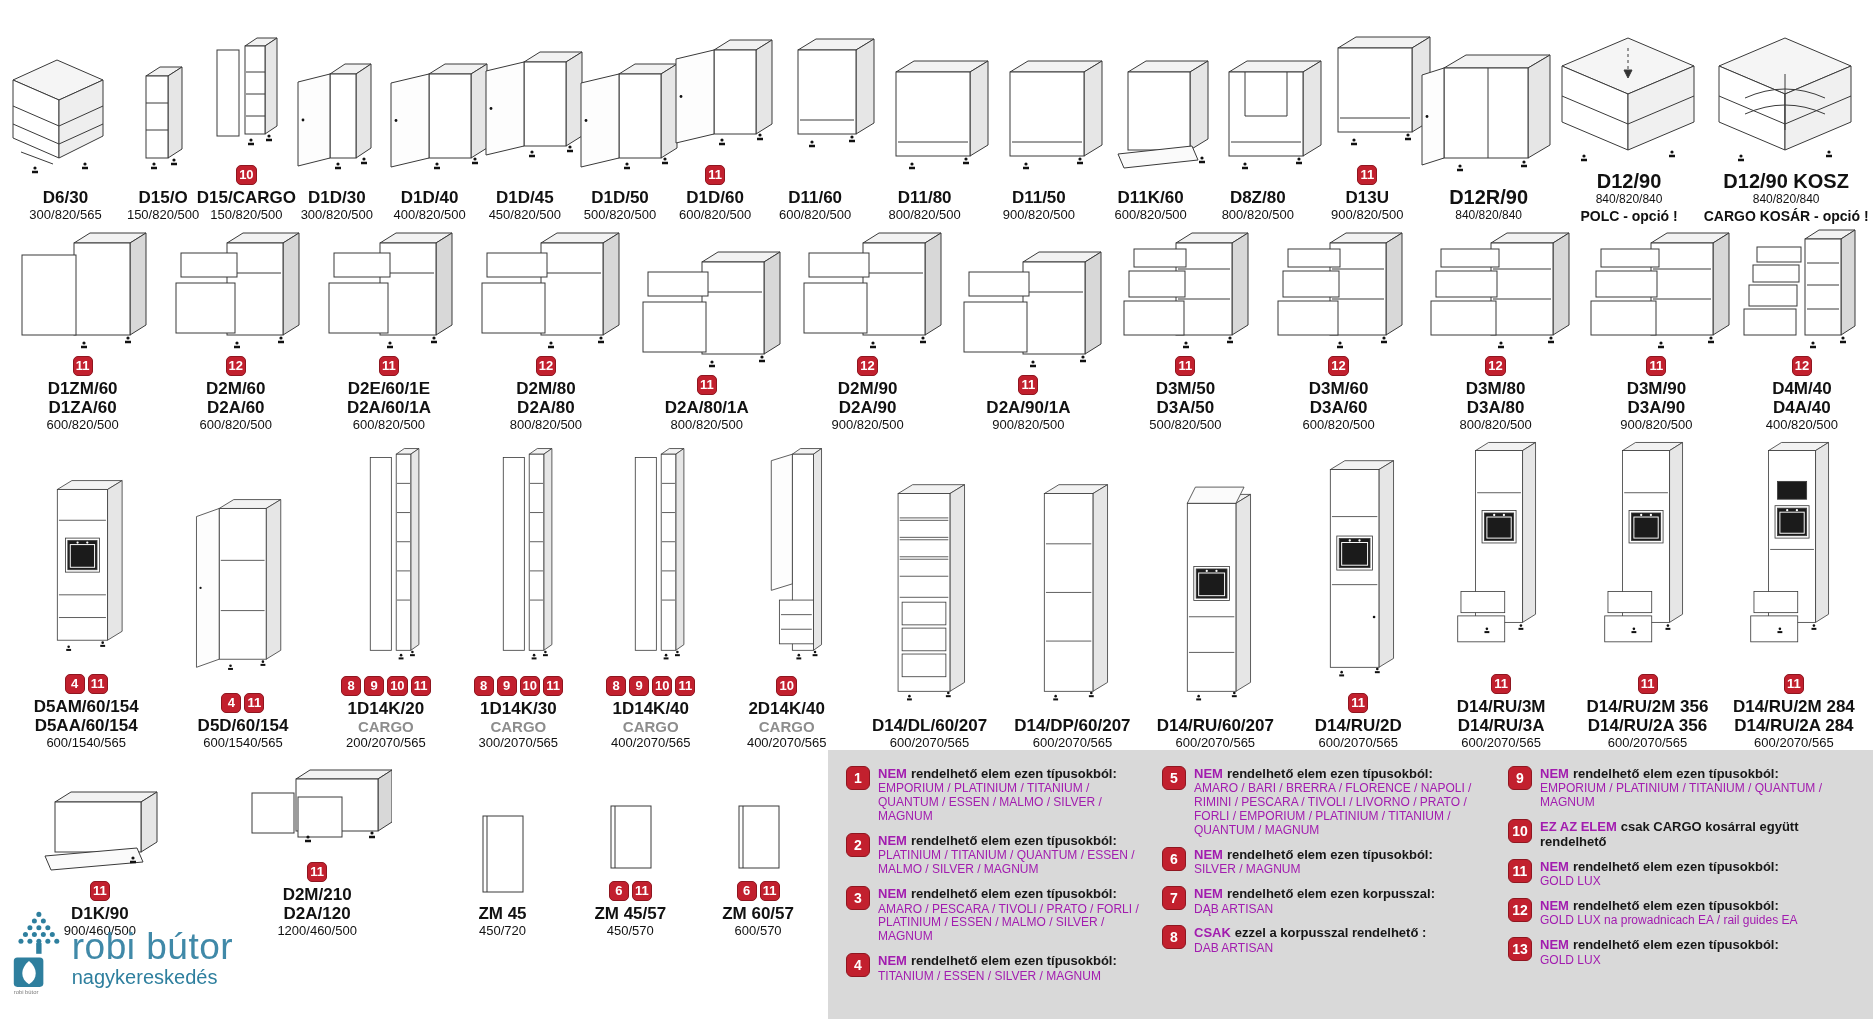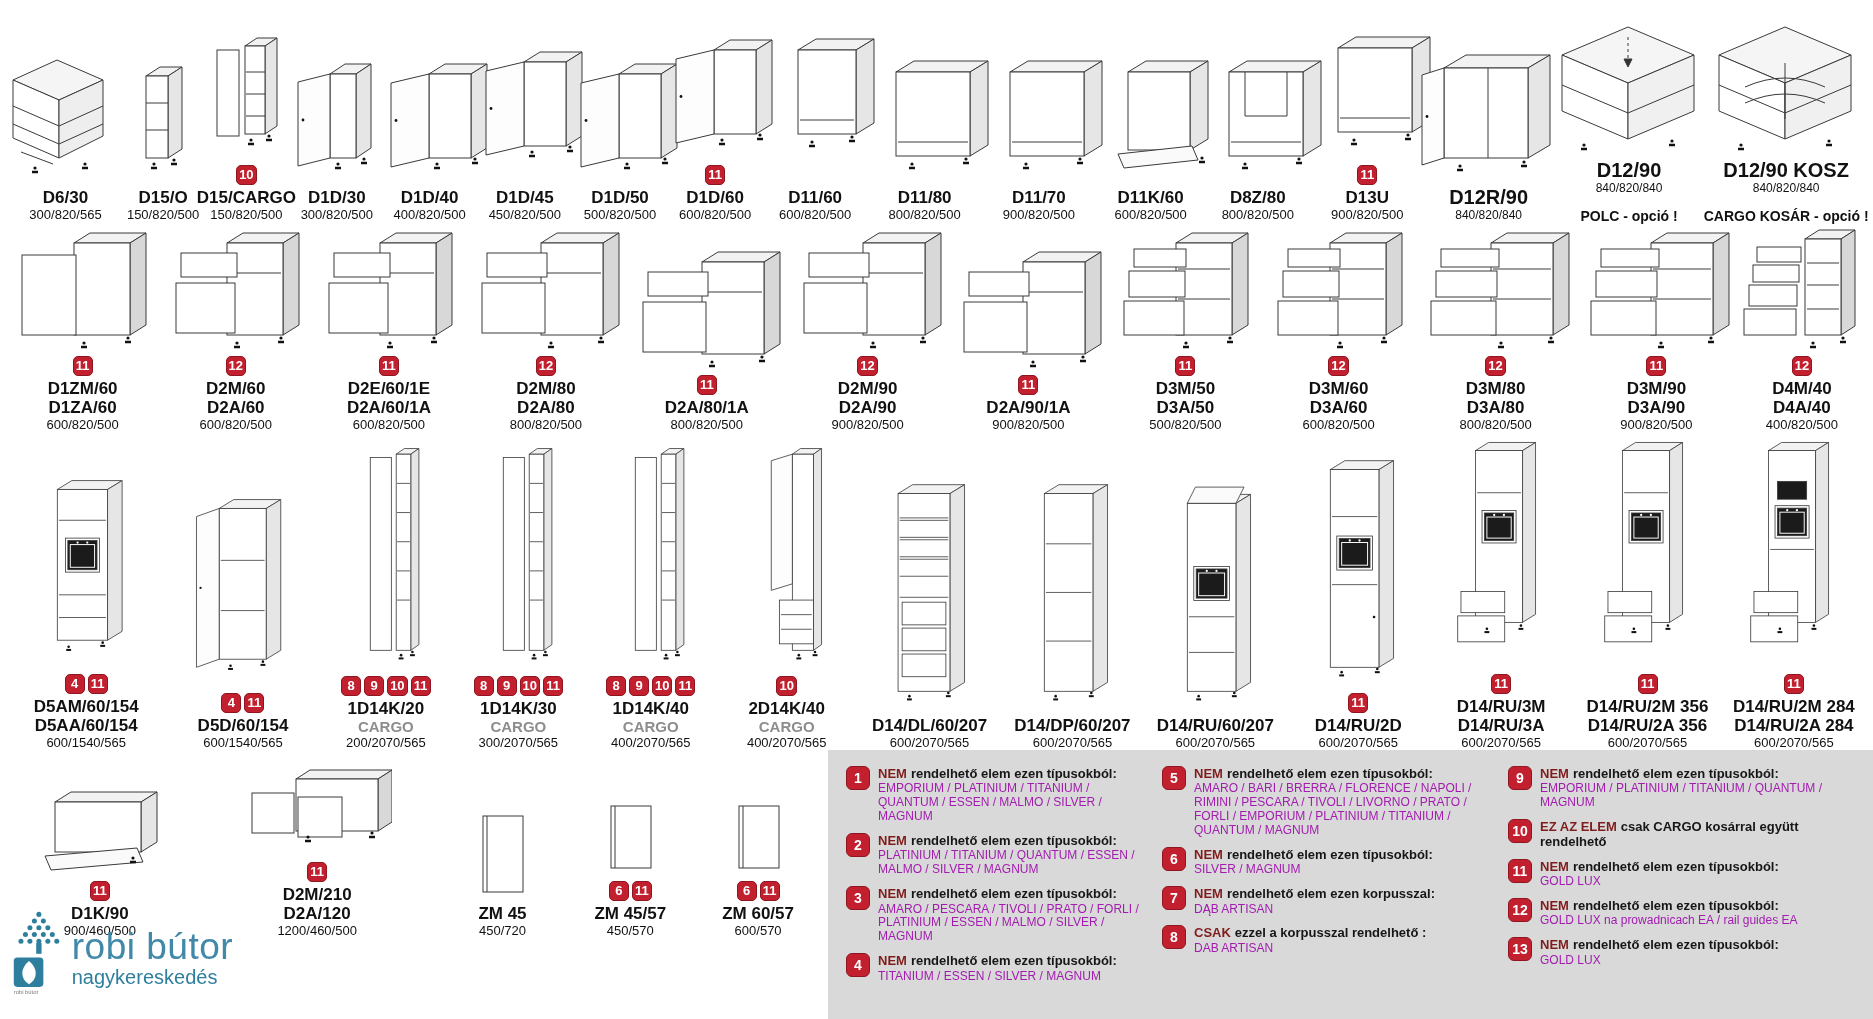--- a/index.html
+++ b/index.html
@@ -18,33 +18,33 @@
   #row3 .draw svg{height:235px;width:auto;}
   #row4 .draw svg{height:92px;width:auto;}
   .badges{display:flex;gap:3px;margin:3px 0 1px;}
   .badge{min-width:20px;height:20px;padding:0 2px;background:#c2202e;border:1px solid #8f1620;
          border-radius:5px;color:#fff;font-weight:bold;font-size:13px;
          display:flex;align-items:center;justify-content:center;box-sizing:border-box;}
   .label{text-align:center;margin-top:2px;}
   .mline{font-weight:bold;font-size:17px;line-height:1.13;white-space:nowrap;}
   .sub{color:#8d8d8d;font-weight:bold;font-size:15px;line-height:1.15;}
   .dims{font-size:13px;line-height:1.3;}
-  .note{font-weight:bold;font-size:14px;margin-top:11px;white-space:nowrap;}
+  .note{font-weight:bold;font-size:14px;margin-top:0;white-space:nowrap;}
   .big .mline{font-size:20px;}
   .big .dims{font-size:12px;}
   #legend{position:absolute;left:828px;top:750px;width:1045px;height:269px;background:#d9d9d9;
           box-sizing:border-box;display:flex;gap:16px;padding:16px 8px 8px 18px;}
   .lcol{display:flex;flex-direction:column;gap:9px;}
   .lcol0{flex:0 0 300px;} .lcol1{flex:0 0 330px;} .lcol2{flex:0 0 355px;}
   .lentry{display:flex;gap:8px;align-items:flex-start;}
   .lnum{flex:0 0 24px;height:24px;background:#c2202e;border:1px solid #8f1620;border-radius:6px;
         color:#fff;font-weight:bold;font-size:14px;display:flex;align-items:center;justify-content:center;
         box-sizing:border-box;}
   .ltitle{font-size:13px;font-weight:bold;color:#161616;line-height:1.18;}
-  .lred{color:#7f1d1d;margin-right:4px;}
+  .lred{color:#a21caf;margin-right:4px;}
   .lbody{font-size:12px;color:#a21caf;line-height:1.16;margin-top:1px;max-width:300px;}
   #logo{position:absolute;left:12px;bottom:20px;display:flex;align-items:flex-end;gap:6px;}
   .logo-text{padding-bottom:10px;}
   .logo-title{font-size:37px;color:#4089a8;line-height:.95;letter-spacing:.5px;}
   .logo-sub{font-size:20px;color:#2e7f9e;margin-top:2px;}
 </style>
 </head>
 <body>
 
 <div class="page">
@@ -255,21 +255,21 @@
             <polygon points="110,36 128,25 128,109 110,120" fill="#e6e6e6" stroke="#3a3a3a" stroke-width="1"></polygon>
             <rect x="36" y="36" width="74" height="84" fill="#fff" stroke="#3a3a3a" stroke-width="1"></rect>
             <line x1="38" y1="106" x2="108" y2="106" stroke="#3a3a3a" stroke-width="1"></line>
             <circle cx="52" cy="128" r="1.6" fill="#111"></circle>
             <line x1="49" y1="132" x2="55" y2="132" stroke="#111" stroke-width="2.5"></line>
             <circle cx="106" cy="123" r="1.6" fill="#111"></circle>
             <line x1="103" y1="127" x2="109" y2="127" stroke="#111" stroke-width="2.5"></line>
           </svg>
         </div>
         <div class="label">
-          <div class="mline">D11/70</div>
+          <div class="mline">D11/50</div>
           <div class="dims">900/820/500</div>
         </div>
       </div>
       <div class="cell" style="flex-grow: 1.15;">
         <div class="draw">
           <svg viewBox="0 0 130 150" xmlns="http://www.w3.org/2000/svg">
             <polygon points="42,36 60,25 122,25 104,36" fill="#f2f2f2" stroke="#3a3a3a" stroke-width="1"></polygon>
             <polygon points="104,36 122,25 122,103 104,114" fill="#e6e6e6" stroke="#3a3a3a" stroke-width="1"></polygon>
             <rect x="42" y="36" width="62" height="78" fill="#fff" stroke="#3a3a3a" stroke-width="1"></rect>
             <polygon points="32,118 106,110 112,124 38,132" fill="#fafafa" stroke="#3a3a3a" stroke-width="1"></polygon>

